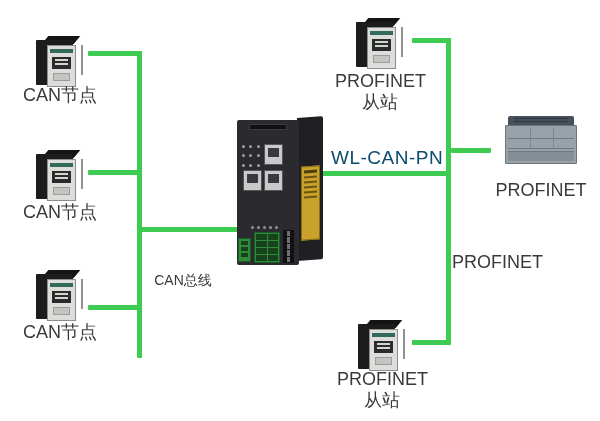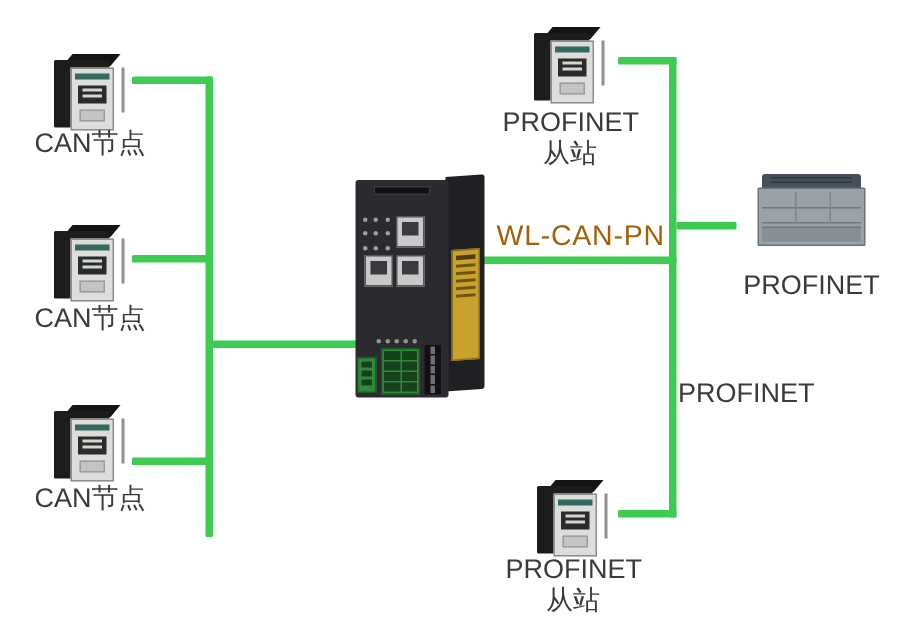--- a/index.html
+++ b/index.html
@@ -6,21 +6,21 @@
   #canvas{
     position:relative;width:600px;height:421px;background:#ffffff;overflow:hidden;
     font-family:"Liberation Sans","DejaVu Sans",sans-serif;color:#3a3a3a;
   }
   
   .busline{position:absolute;background:var(--bus-line,#3ecb52);border-radius:1px;}
   
   .lbl{position:absolute;text-align:center;line-height:1.15;color:#3a3a3a;}
   .lbl-13{font-size:18px;}
   .lbl-14{font-size:14px;}
-  .lbl-gw{font-size:19px;letter-spacing:0.5px;color:#a16207;text-align:left;}
+  .lbl-gw{font-size:19px;letter-spacing:0.5px;color:#0c4a6e;text-align:left;}
   
   .drive{position:absolute;width:48px;height:52px;}
   .d-top{position:absolute;left:9px;top:0;width:32px;height:8px;background:#141414;transform:skewX(-40deg);}
   .d-body{position:absolute;left:0;top:4px;width:37px;height:45px;background:#1c1c1c;border-radius:1px;}
   .d-front{position:absolute;left:11px;top:9px;width:29px;height:42px;background:#dddddb;border:1px solid #8d8d8b;box-sizing:border-box;}
   .d-logo{position:absolute;left:2px;top:3px;right:2px;height:4px;background:#34695d;}
   .d-screen{position:absolute;left:4px;top:11px;width:19px;height:12px;background:#2b2b2b;}
   .d-screen i{display:block;height:2px;background:#cfd8cf;margin:2px 3px 0;}
   .d-kpad{position:absolute;left:5px;top:27px;width:17px;height:8px;background:#c4c4c2;border:1px solid #9c9c9a;box-sizing:border-box;}
   .d-ant{position:absolute;right:1px;top:9px;width:2px;height:30px;background:#909090;}
@@ -109,20 +109,21 @@
       <div class="d-screen">
           <i></i>
           <i></i>
         </div>
       <div class="d-kpad"></div>
     </div>
     <div class="d-ant"></div>
   </div>
   <div class="lbl lbl-13" style="left:22px;top:322px;width:76px;">CAN节点</div>
 
+  <div class="lbl lbl-14" style="left:148px;top:272px;width:70px;">CAN总线</div>
 
   <div class="gw" style="left:237px;top:118px;">
     <div class="gw-side"></div>
     <div class="gw-front"></div>
     <div class="gw-slot"></div>
     <div class="gw-leds">
         <i></i>
         <i></i>
         <i></i>
         <i></i>

